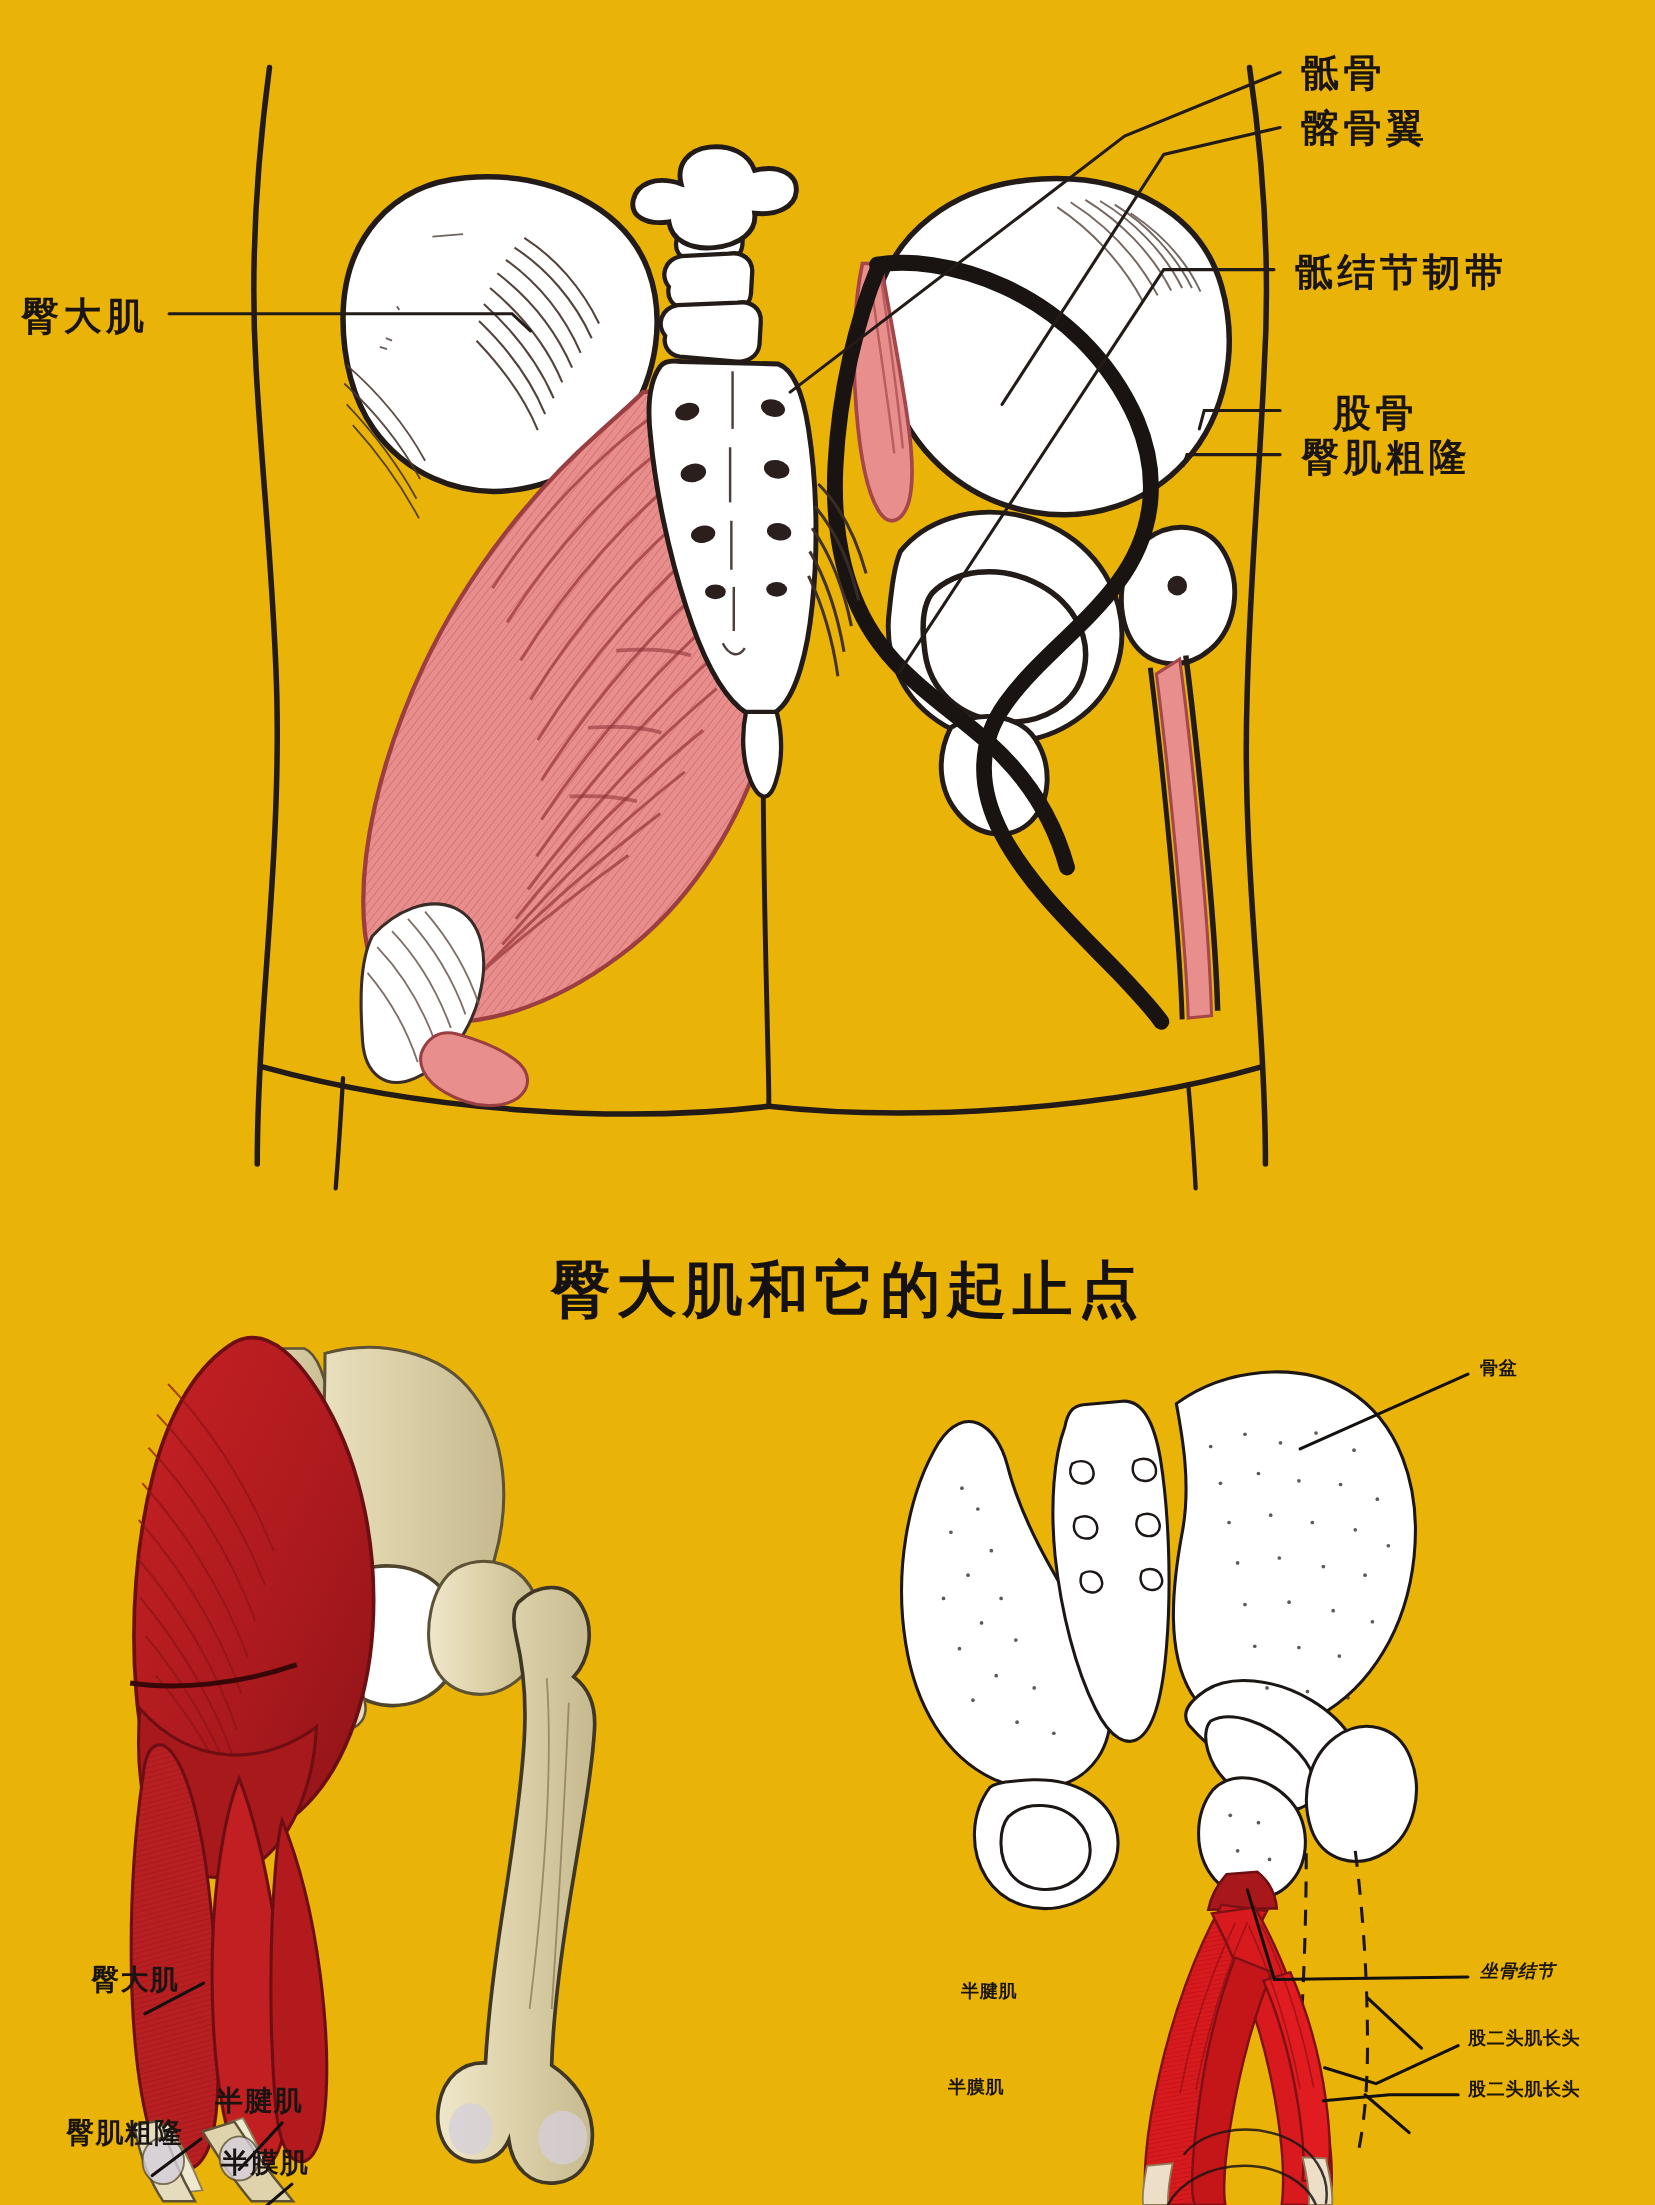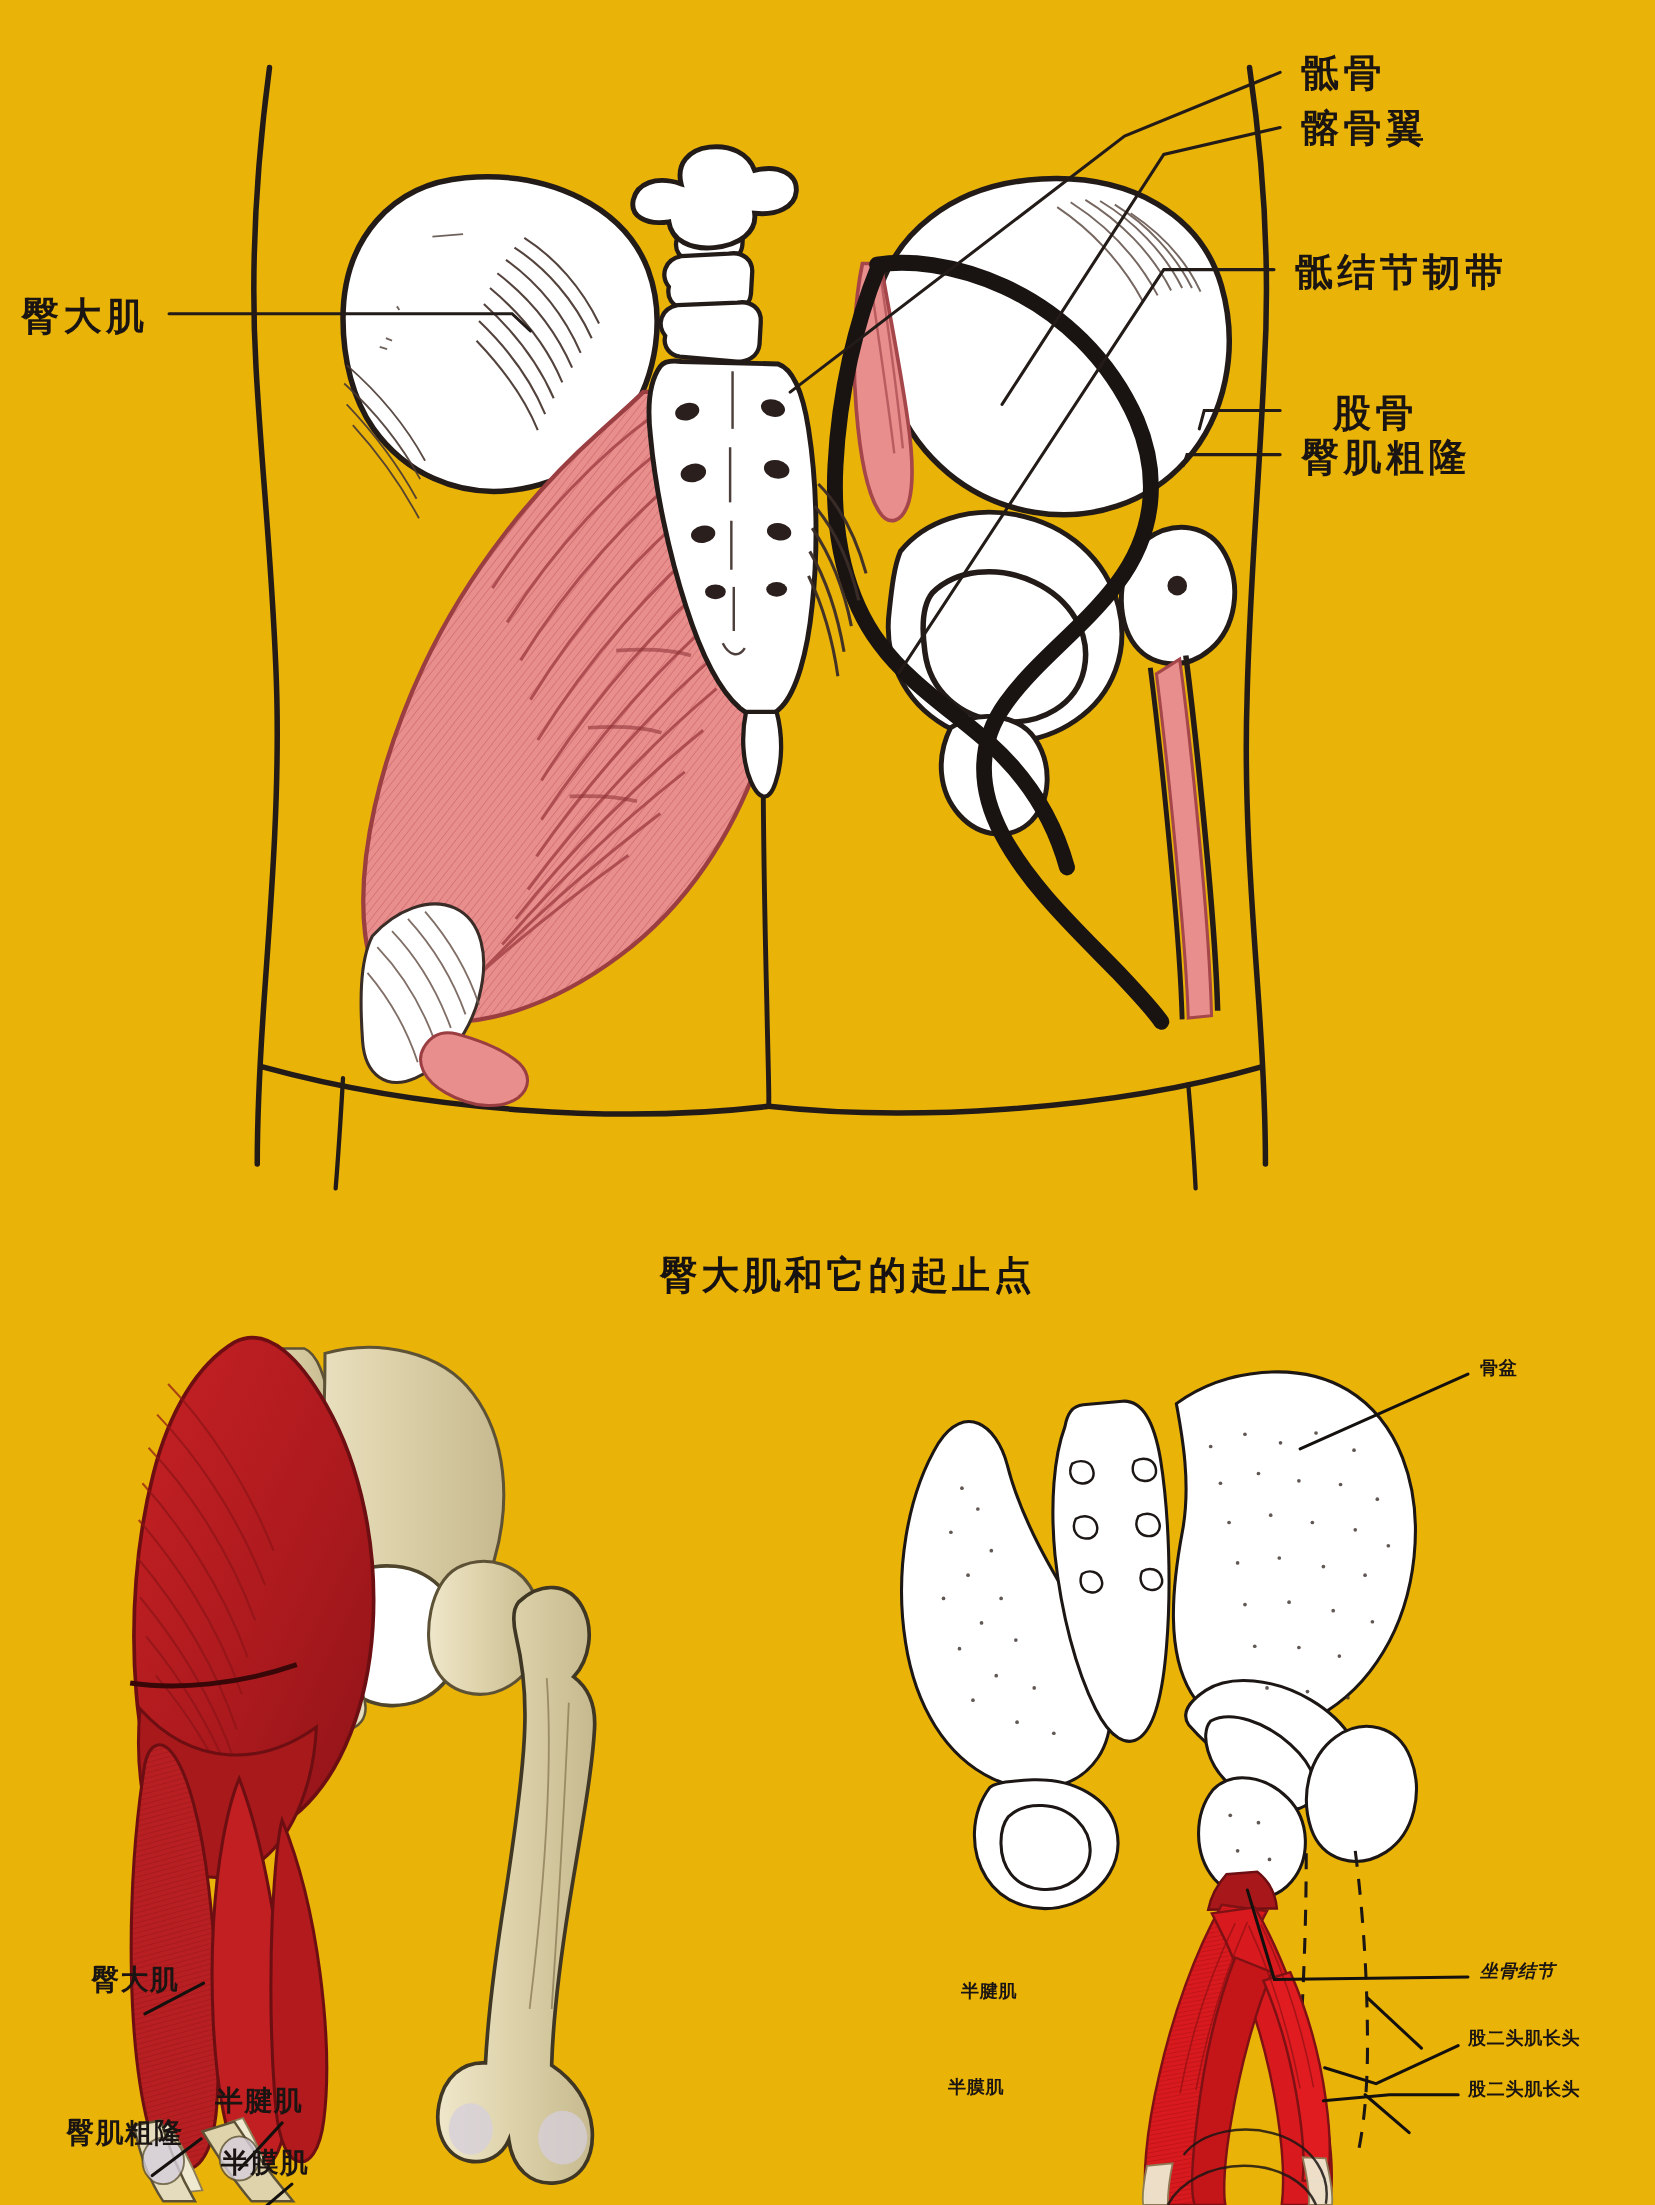--- a/index.html
+++ b/index.html
@@ -15,21 +15,21 @@
   
   .label{
     position:absolute;
     font-family:"DejaVu Sans","Liberation Sans",sans-serif;
     color:#1a1412;
     white-space:nowrap;
     letter-spacing:.06em;
     font-weight:700;
   }
   .lbl-top{font-size:38px;letter-spacing:.12em;}
-  .lbl-cap{font-size:38px;letter-spacing:.10em;color:#171212;margin-left:40px;}
+  .lbl-cap{font-size:60px;letter-spacing:.10em;color:#171212;margin-left:40px;}
   .lbl-sm{font-size:28px;letter-spacing:.05em;}
   .lbl-sm2{font-size:18px;letter-spacing:.04em;}
 
   
   #fig1{position:absolute;left:0;top:0;width:1655px;height:1213px;}
   #fig1 svg{position:absolute;left:0;top:0;}
 
   
   .caption-wrap{position:absolute;left:0;top:1250px;width:1655px;text-align:center;}
 

